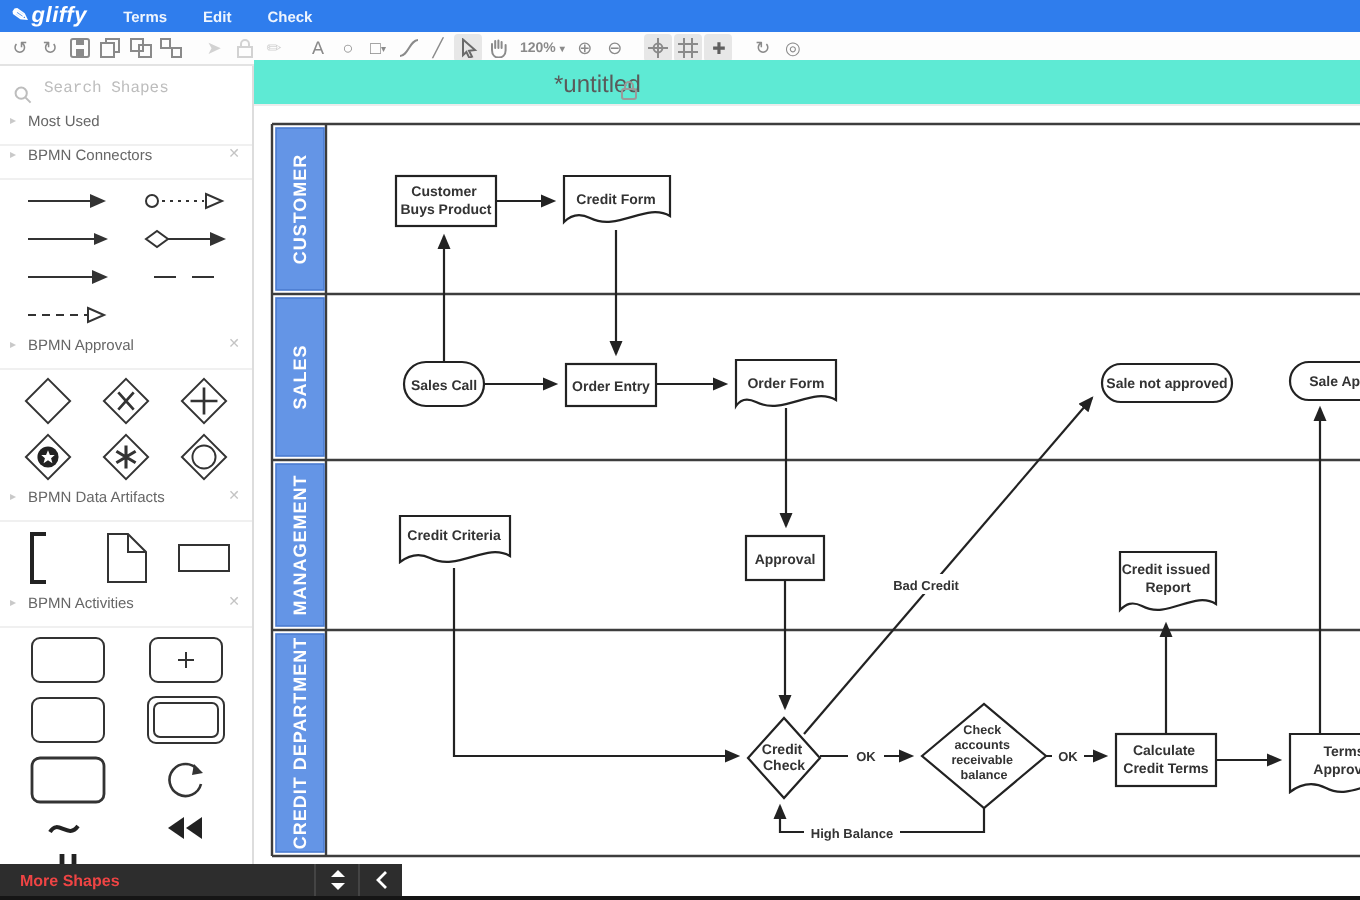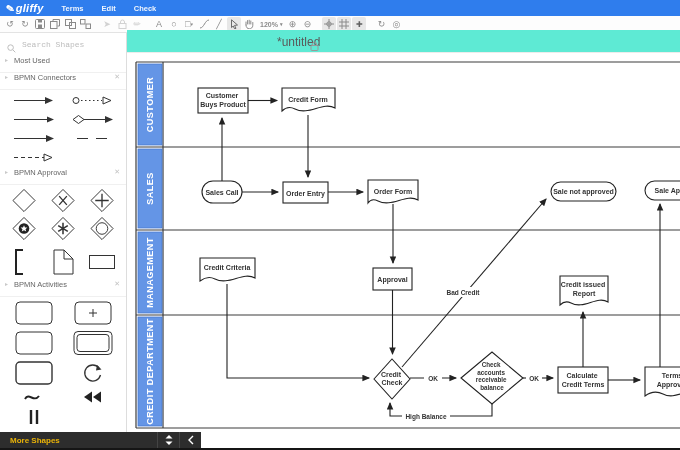--- a/index.html
+++ b/index.html
@@ -58,21 +58,21 @@
   
   .canvas { position:absolute; left:127px; top:56px; width:553px; height:392px; background:#fff; }
   svg text { font-family:"Liberation Sans", sans-serif; }
   .node-label { font-size:7px; font-weight:bold; fill:#333; text-anchor:middle; }
   .node-label-sm { font-size:6.3px; font-weight:bold; fill:#333; text-anchor:middle; }
   .edge-label { font-size:6.5px; font-weight:bold; fill:#333; text-anchor:middle; }
   .lane-label { font-size:9px; font-weight:bold; fill:#fff; letter-spacing:.5px; text-anchor:middle; }
 
   
   .moreshapes { position:absolute; left:0; top:432px; width:201px; height:16px;
-                background:#2d2d2d; display:flex; align-items:center; color:#eab308; }
+                background:#2d2d2d; display:flex; align-items:center; color:#ef4444; }
   .moreshapes .lbl { font-size:8px; font-weight:bold; margin-left:10px; flex:1; }
   .ms-ico { width:22px; height:16px; display:flex; align-items:center; justify-content:center;
             border-left:1px solid #444; }
   .bottomstrip { position:absolute; left:0; top:448px; width:680px; height:2px; background:#151515; }
 </style>
 </head>
 <body>
 
 <div class="app">
 
@@ -284,20 +284,25 @@
           </svg>
         </span>
       <span class="cell">
         <svg width="26" height="25" viewBox="0 0 26 26">
             <polygon points="13,1.5 24.5,13 13,24.5 1.5,13" fill="none" stroke="#333"></polygon>
             <circle cx="13" cy="13" r="6" fill="none" stroke="#333"></circle>
           </svg>
         </span>
     </div>
 
+    <div class="sec-h">
+      <span class="tri">▸</span>
+      <span>BPMN Data Artifacts</span>
+      <span class="x">✕</span>
+    </div>
     <div class="grid3">
       <span class="cell">
         <svg width="30" height="30" viewBox="0 0 30 30">
             <path d="M14 3 H7 V27 H14" fill="none" stroke="#222" stroke-width="2"></path>
           </svg>
         </span>
       <span class="cell">
         <svg width="30" height="30" viewBox="0 0 30 30">
             <path d="M6 3 H16 L25 12 V27 H6 Z" fill="none" stroke="#333"></path>
             <path d="M16 3 L16 12 H25" fill="none" stroke="#333"></path>

